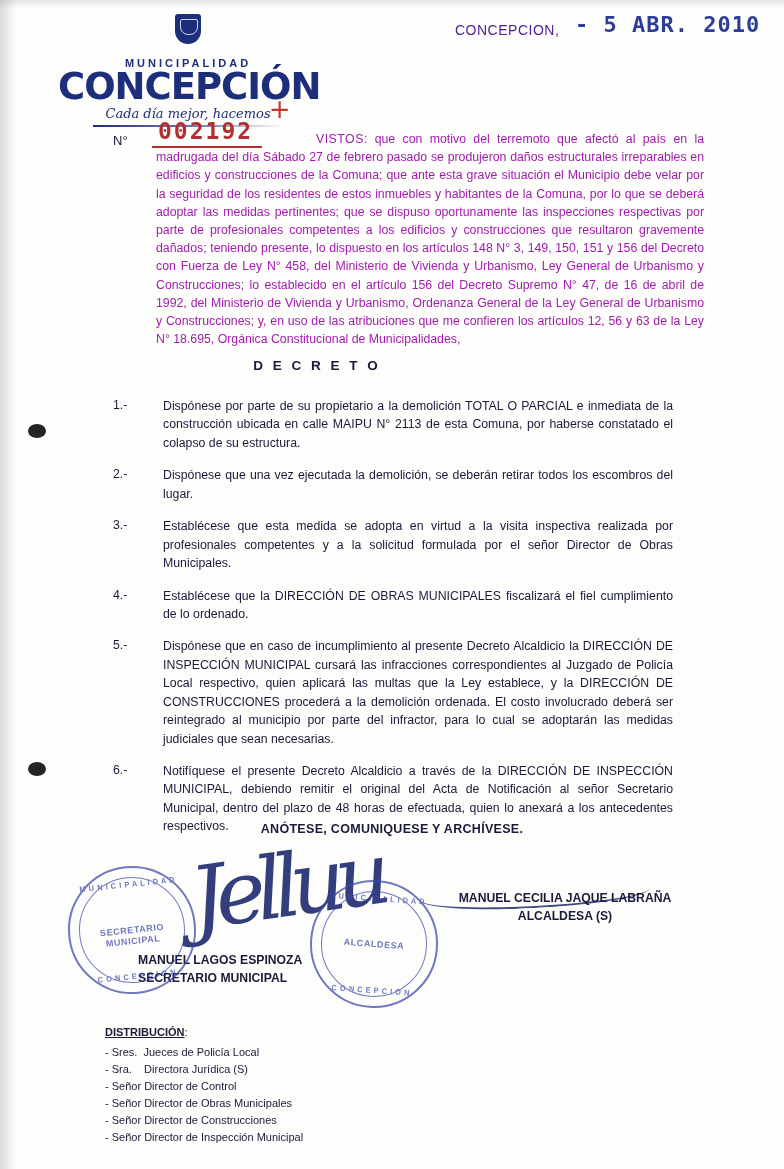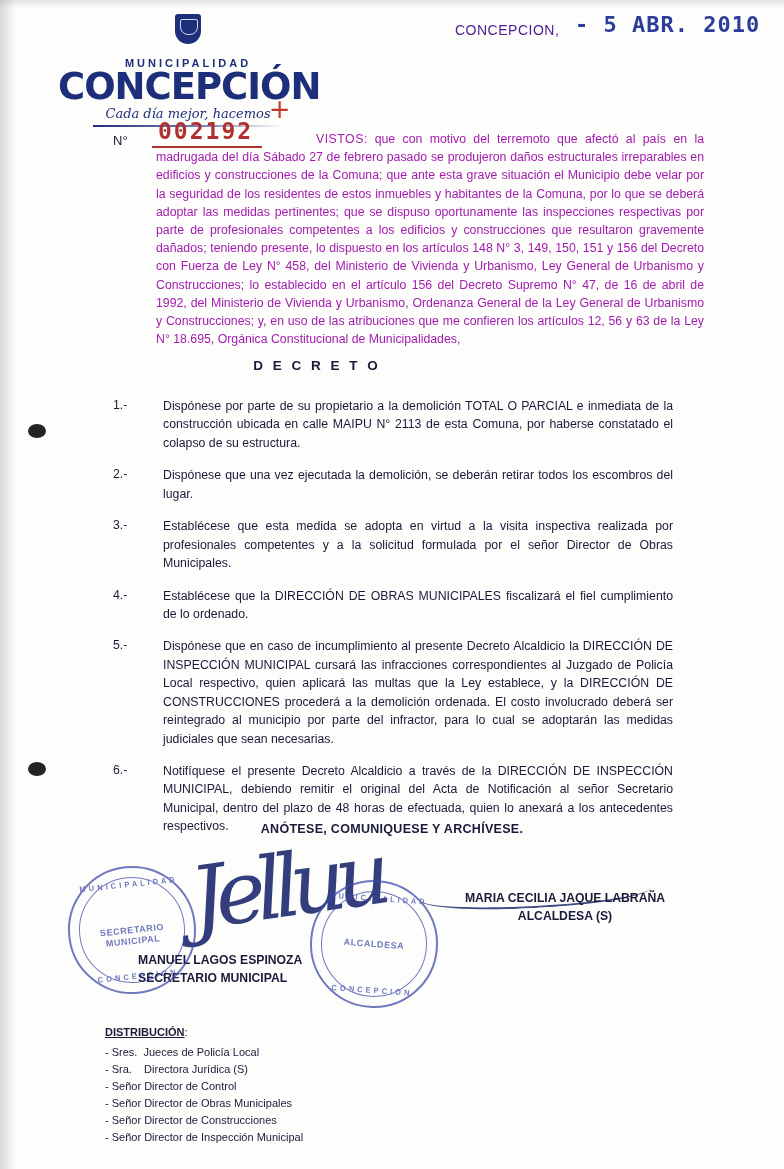--- a/index.html
+++ b/index.html
@@ -409,21 +409,21 @@
         <div class="clause-text"><span>Notifíquese el presente Decreto Alcaldicio a través de la </span><span class="strong">DIRECCIÓN DE INSPECCIÓN MUNICIPAL</span><span>, debiendo remitir el original del Acta de Notificación al señor Secretario Municipal, dentro del plazo de 48 horas de efectuada, quien lo anexará a los antecedentes respectivos.</span></div>
       </div>
     </div>
 
   <div class="anotese">ANÓTESE, COMUNIQUESE Y ARCHÍVESE.</div>
 
   <div class="scribble scribble-main">Jelluu</div>
   <div class="flourish"></div>
 
   <div class="sig-right">
-    <div>MARIA CECILIA JAQUE LABRAÑA</div>
+    <div>MANUEL CECILIA JAQUE LABRAÑA</div>
     <div>ALCALDESA (S)</div>
   </div>
 
   <div class="sig-left">
     <div>MANUEL LAGOS ESPINOZA</div>
     <div>SECRETARIO MUNICIPAL</div>
   </div>
 
   <div class="stamp stamp-secretario">
     <div class="inner"></div>

